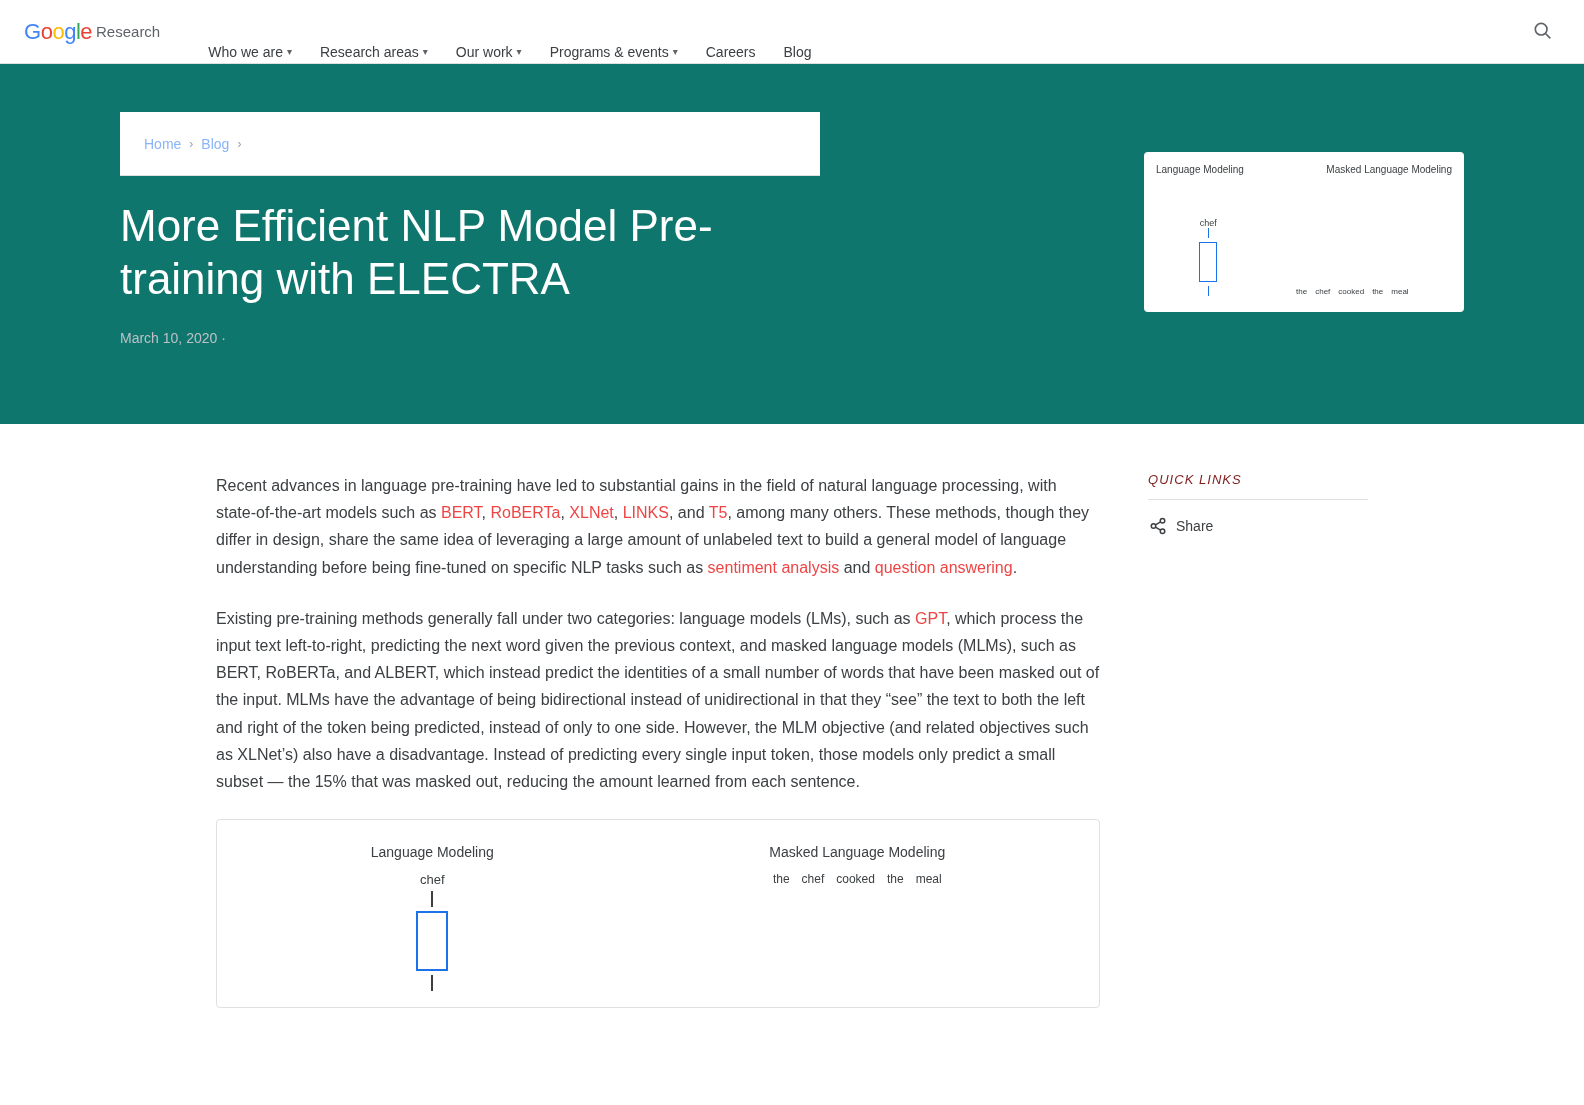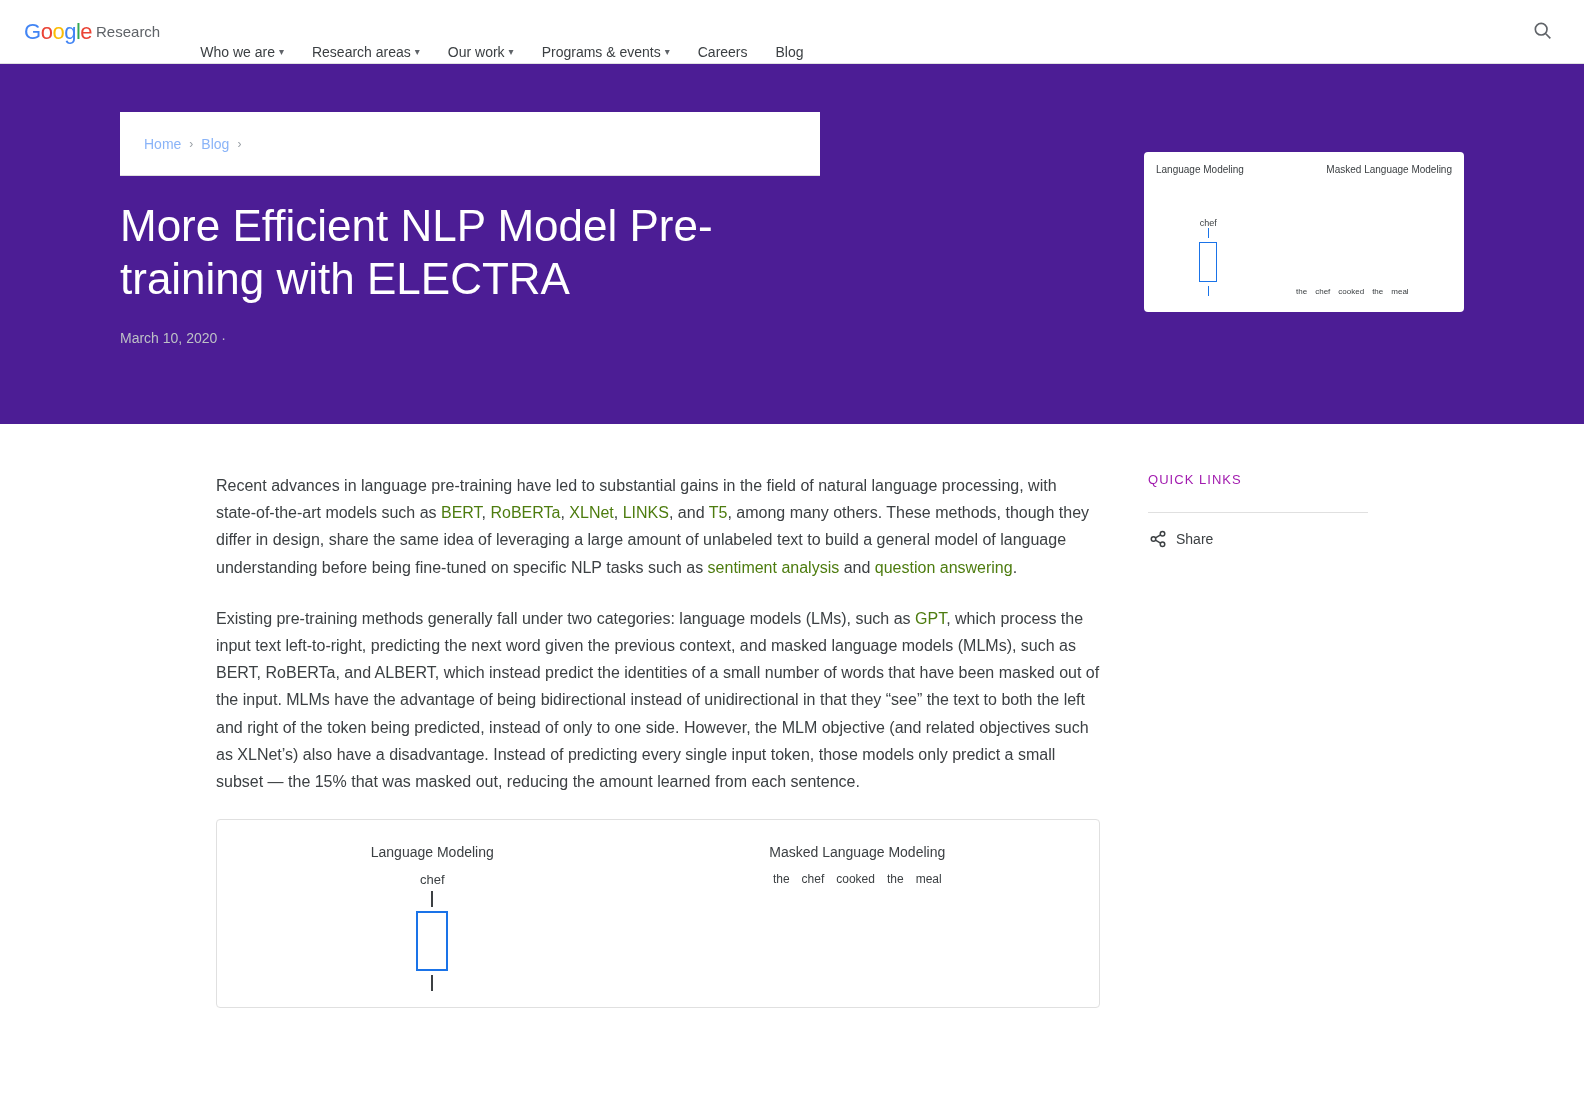--- a/index.html
+++ b/index.html
@@ -12,21 +12,21 @@
       height: 64px;
       padding: 0 24px;
       border-bottom: 1px solid #e0e0e0;
       background: #fff;
       position: relative;
       z-index: 10;
     }
     .nav-logo {
       display: flex;
       align-items: center;
-      margin-right: 28px;
+      margin-right: 36px;
       text-decoration: none;
     }
     .logo-google {
       font-size: 22px;
       font-weight: 400;
       letter-spacing: -0.5px;
     }
     .logo-g { color: #4285F4; }
     .logo-o1 { color: #EA4335; }
     .logo-o2 { color: #FBBC05; }
@@ -64,21 +64,21 @@
     }
     .nav-search {
       margin-left: auto;
       cursor: pointer;
       padding: 8px;
       border-radius: 50%;
     }
 
     
     .hero {
-      background: #4c1d95;
+      background: #0f766e;
       color: #fff;
       padding: 48px 120px 48px 120px;
       display: flex;
       align-items: flex-start;
       justify-content: space-between;
       min-height: 360px;
     }
     .hero-content { max-width: 700px; }
     .breadcrumb {
       display: flex;
@@ -176,23 +176,24 @@
       padding: 48px 24px;
       gap: 48px;
     }
     .main-content { flex: 1; max-width: 900px; }
     .sidebar { width: 220px; min-width: 220px; }
 
     
     .quick-links-title {
       font-size: 13px;
       font-weight: 500;
-      color: #a21caf;
+      color: #7f1d1d;
       letter-spacing: 0.08em;
-      margin-bottom: 25px;
+      margin-bottom: 12px;
+      font-style: italic;
     }
     .quick-links-divider {
       height: 1px;
       background: #e0e0e0;
       margin-bottom: 16px;
     }
     .share-btn {
       display: flex;
       align-items: center;
       gap: 8px;
@@ -212,21 +213,21 @@
     }
 
     
     .article-text {
       font-size: 16px;
       line-height: 1.7;
       color: #3c4043;
       margin-bottom: 24px;
     }
     .article-text a {
-      color: #4d7c0f;
+      color: #ef4444;
       text-decoration: none;
     }
   </style>
 </head>
 <body>
 
 <nav>
   <a class="nav-logo" href="#">
     <span class="logo-google">
       <span class="logo-g">G</span><span class="logo-o1">o</span><span class="logo-o2">o</span><span class="logo-g2">g</span><span class="logo-l">l</span><span class="logo-e">e</span>

